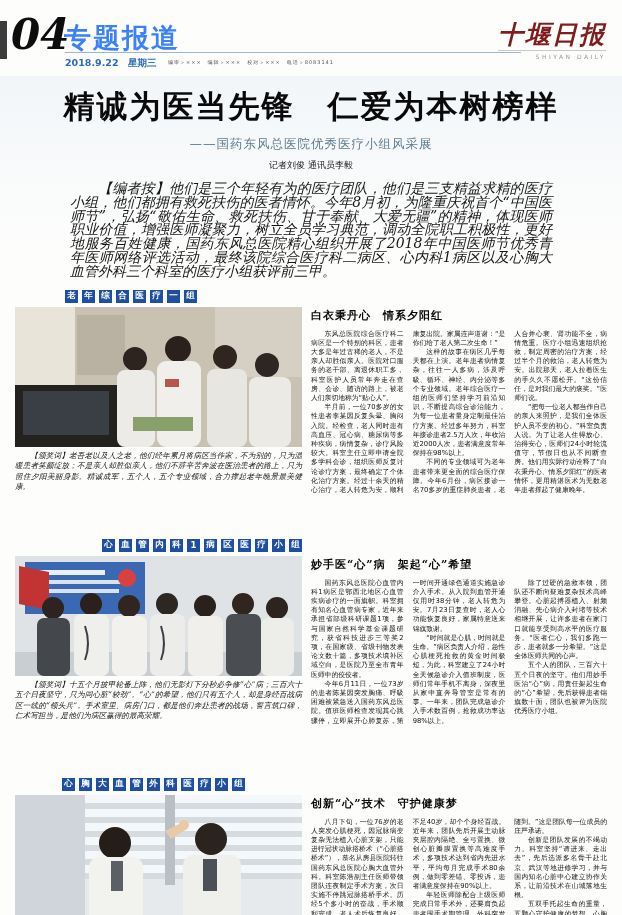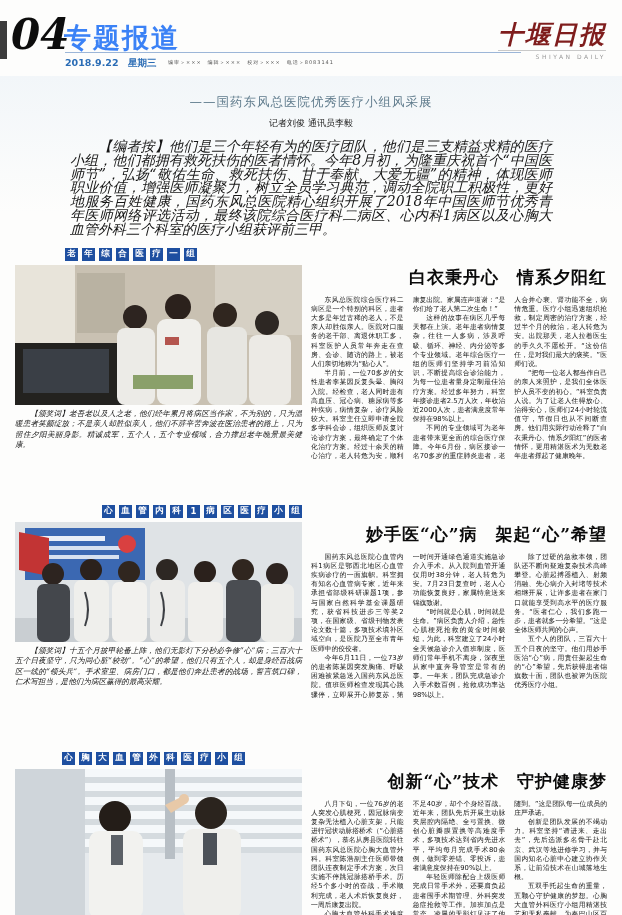--- a/index.html
+++ b/index.html
@@ -38,22 +38,22 @@
   .badges { display:flex; gap:4px; margin-bottom:4px; }
   .badges.off1 { margin-left:50px; } .badges.off2 { margin-left:87px; } .badges.off3 { margin-left:47px; }
   .badge { width:13px; height:13px; background:#1e4fa0; color:#fff; font-size:8.5px; font-weight:bold;
            display:flex; align-items:center; justify-content:center; flex:none; }
   .secrow { display:flex; gap:9px; }
   .leftcol { width:287px; flex:none; }
   .photo { width:287px; background:#cfc8bc; display:block; }
   .caption { margin-top:4px; font-family:"DejaVu Serif",serif; font-style:italic; font-size:7.6px;
              line-height:10.6px; text-align:justify; color:#151515; text-indent:2em; }
   .rightcol { flex:1; min-width:0; }
-  .art-hl { text-align:right; font-family:"DejaVu Serif","Liberation Serif",serif; font-weight:bold;
-            font-size:17px; letter-spacing:1px; color:#0a0a0a; margin:1px 0 7px; }
+  .art-hl { text-align:left; font-family:"DejaVu Serif","Liberation Serif",serif; font-weight:bold;
+            font-size:11px; letter-spacing:1px; color:#0a0a0a; margin:1px 0 7px; }
   .art-body { columns:3; column-gap:9px; font-size:6.8px; line-height:9.2px; text-align:justify;
               color:#141414; overflow:hidden; }
   .art-body p { text-indent:2em; }
   .h1b { height:198px; } .h2b { height:188px; } .h3b { height:168px; }
 </style>
 </head>
 <body>
 
 <div class="page">
 
@@ -64,20 +64,21 @@
     <div class="bluerule"></div>
     <div class="daterow">2018.9.22　星期三</div>
     <div class="mhinfo">编审＞×××　编辑＞×××　校对＞×××　电话＞8083141</div>
     <div class="logo">
       <div class="logo-cn">十堰日报</div>
       <div class="logo-en">SHIYAN DAILY</div>
     </div>
   </div>
 
   <div class="lead">
+    <h1>精诚为医当先锋　仁爱为本树榜样</h1>
     <div class="sub">——国药东风总医院优秀医疗小组风采展</div>
     <div class="byline">记者刘俊 通讯员李毅</div>
     <div class="ednote">【编者按】他们是三个年轻有为的医疗团队，他们是三支精益求精的医疗小组，他们都拥有救死扶伤的医者情怀。今年8月初，为隆重庆祝首个“中国医师节”，弘扬“敬佑生命、救死扶伤、甘于奉献、大爱无疆”的精神，体现医师职业价值，增强医师凝聚力，树立全员学习典范，调动全院职工积极性，更好地服务百姓健康，国药东风总医院精心组织开展了2018年中国医师节优秀青年医师网络评选活动，最终该院综合医疗科二病区、心内科1病区以及心胸大血管外科三个科室的医疗小组获评前三甲。</div>
   </div>
 
   <div class="sections">
 
     <section>
       <div class="badges off1">
           <span class="badge">老</span>

